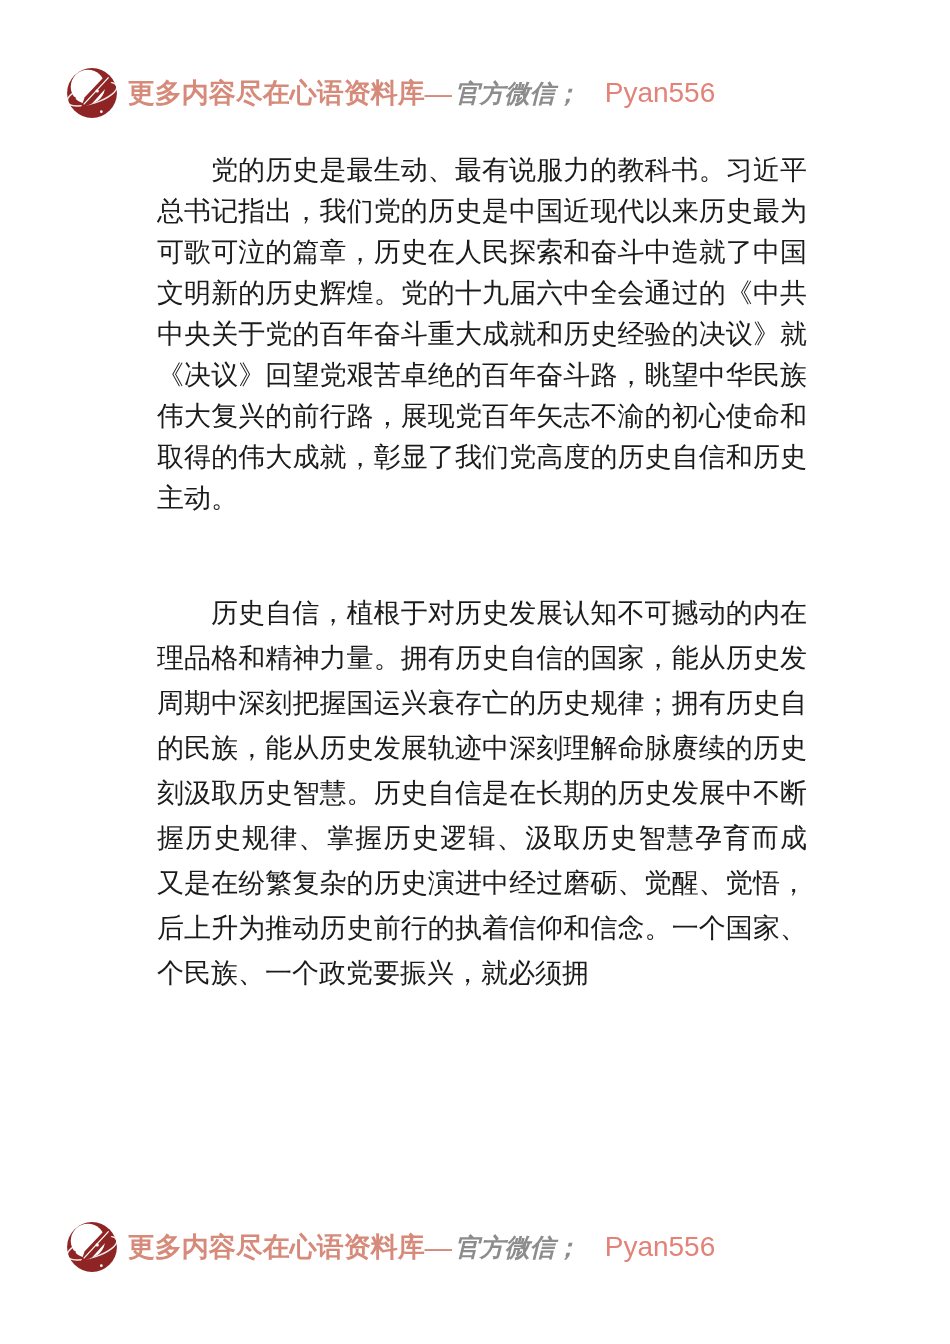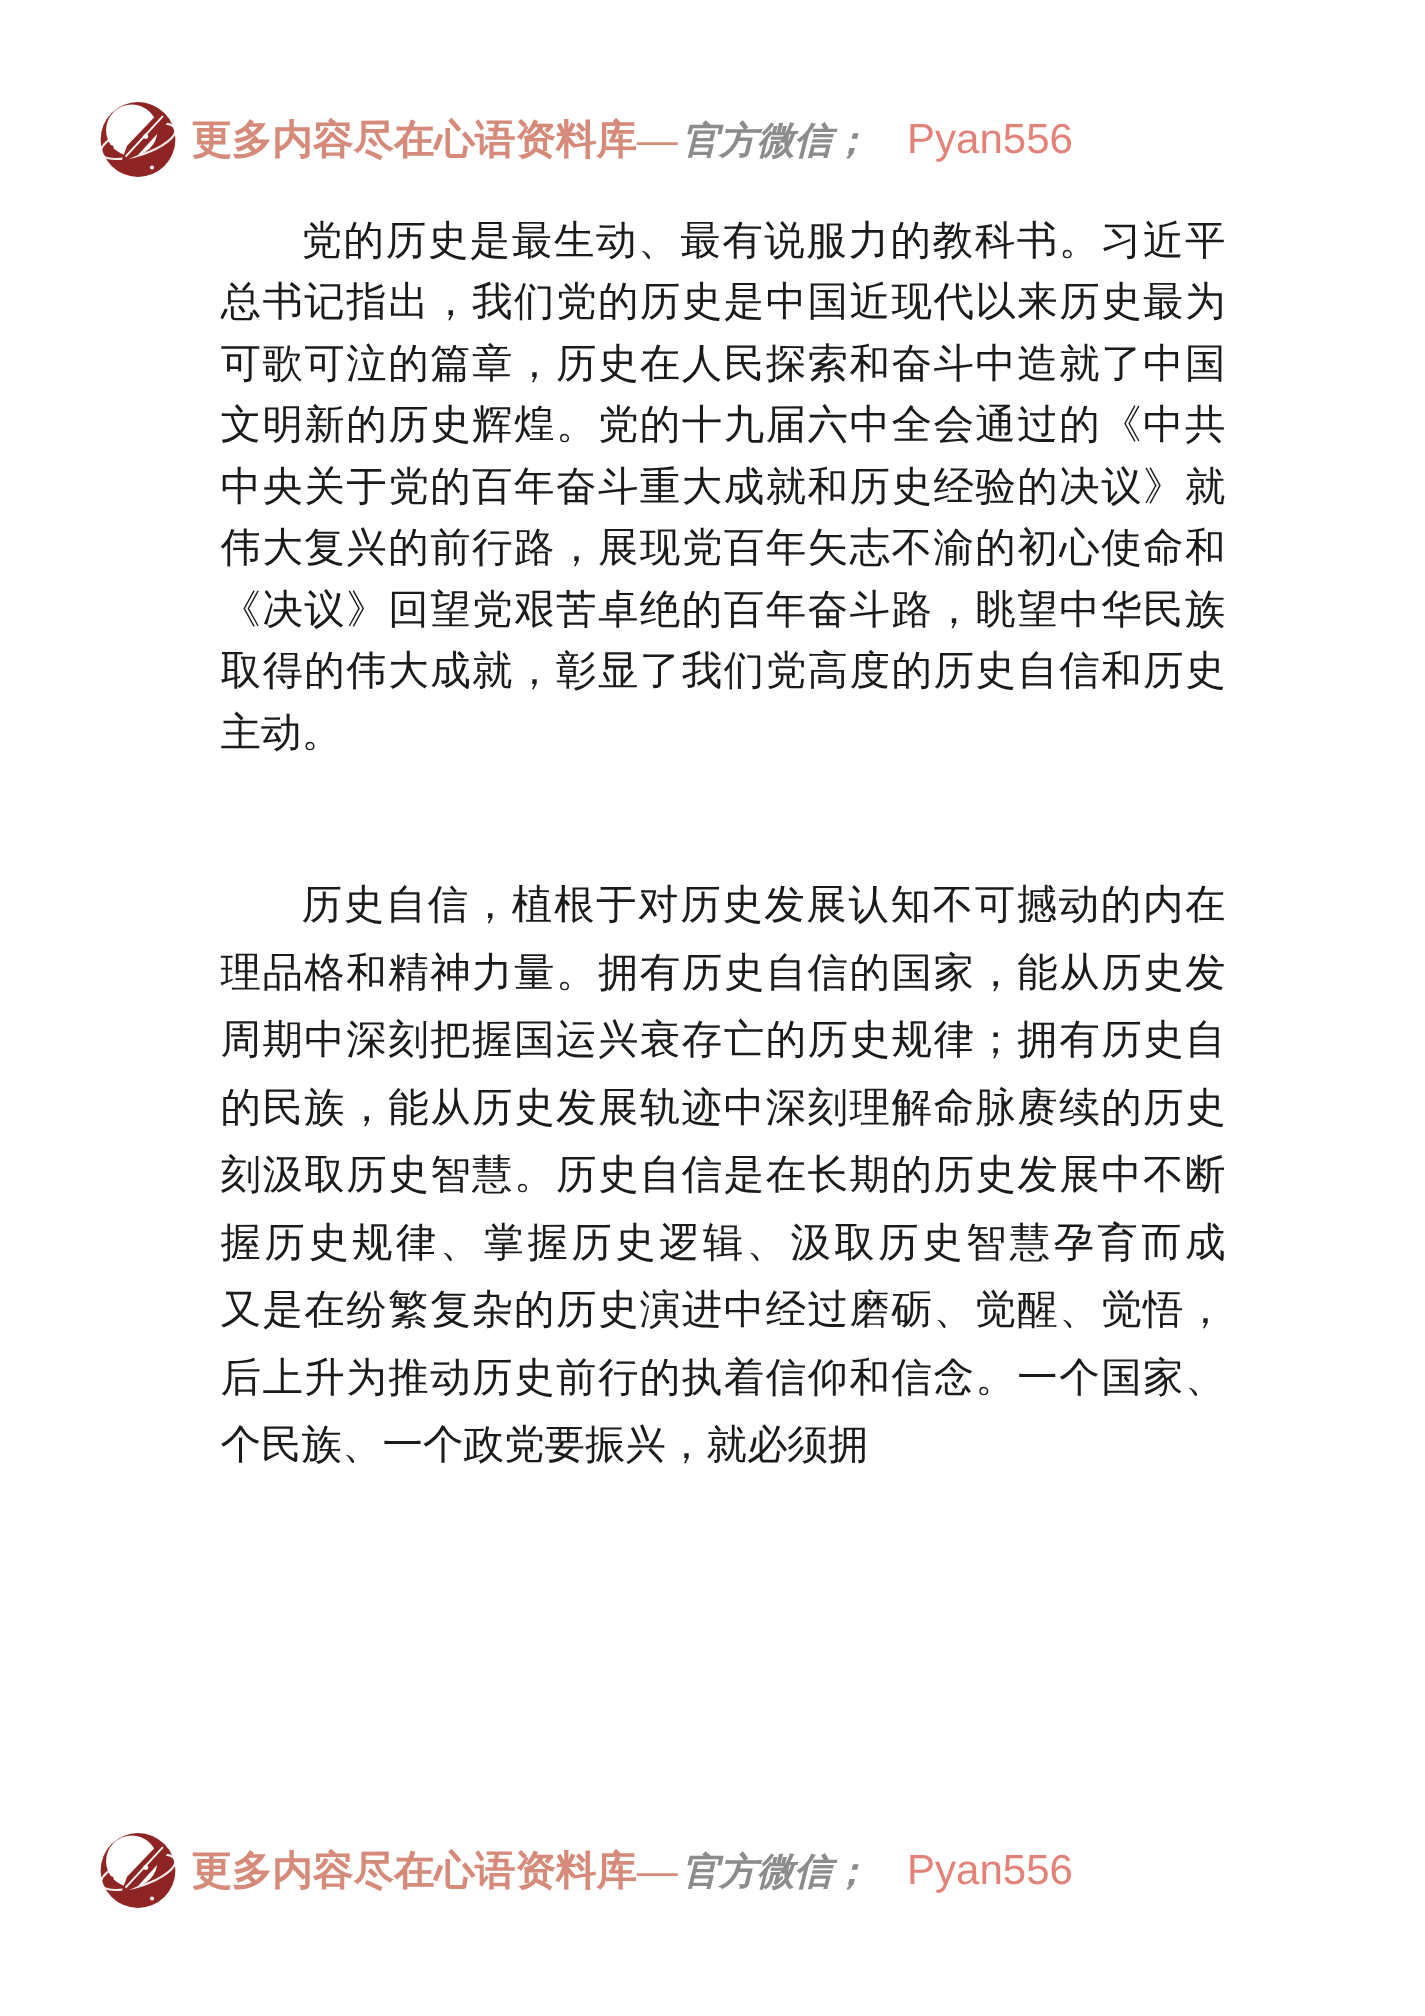--- a/index.html
+++ b/index.html
@@ -55,21 +55,21 @@
 
   
   .page-content {
     position: absolute;
     left: 143px;
     top: 136px;
     width: 678px;
     color: #1b1b1b;
     font-size: 27px;
   }
-  .para { margin: 4px; }
+  .para { margin: 14px; }
   .para-1 { line-height: 41px; }
   .para-2 { line-height: 45px; margin-top: 72px; }
   .pline {
     text-align: justify;
     text-align-last: justify;
     overflow: hidden;
   }
   .para-1 .pline { max-height: 41px; }
   .para-2 .pline { max-height: 45px; }
   .pline.indent { padding-left: 54px; }
@@ -94,22 +94,22 @@
   <span class="wm-wechat-id">Pyan556</span>
 </div>
 
 <main class="page-content">
   <section class="para para-1">
     <div class="pline indent">党的历史是最生动、最有说服力的教科书。习近平</div>
     <div class="pline">总书记指出，我们党的历史是中国近现代以来历史最为</div>
     <div class="pline">可歌可泣的篇章，历史在人民探索和奋斗中造就了中国</div>
     <div class="pline">文明新的历史辉煌。党的十九届六中全会通过的《中共</div>
     <div class="pline">中央关于党的百年奋斗重大成就和历史经验的决议》就</div>
+    <div class="pline">《决议》回望党艰苦卓绝的百年奋斗路，眺望中华民族</div>
     <div class="pline">伟大复兴的前行路，展现党百年矢志不渝的初心使命和</div>
-    <div class="pline">《决议》回望党艰苦卓绝的百年奋斗路，眺望中华民族</div>
     <div class="pline">取得的伟大成就，彰显了我们党高度的历史自信和历史</div>
     <div class="pline para-end">主动。</div>
   </section>
 
   <section class="para para-2">
     <div class="pline indent">历史自信，植根于对历史发展认知不可撼动的内在心</div>
     <div class="pline">理品格和精神力量。拥有历史自信的国家，能从历史发展</div>
     <div class="pline">周期中深刻把握国运兴衰存亡的历史规律；拥有历史自信</div>
     <div class="pline">的民族，能从历史发展轨迹中深刻理解命脉赓续的历史逻</div>
     <div class="pline">刻汲取历史智慧。历史自信是在长期的历史发展中不断把</div>

